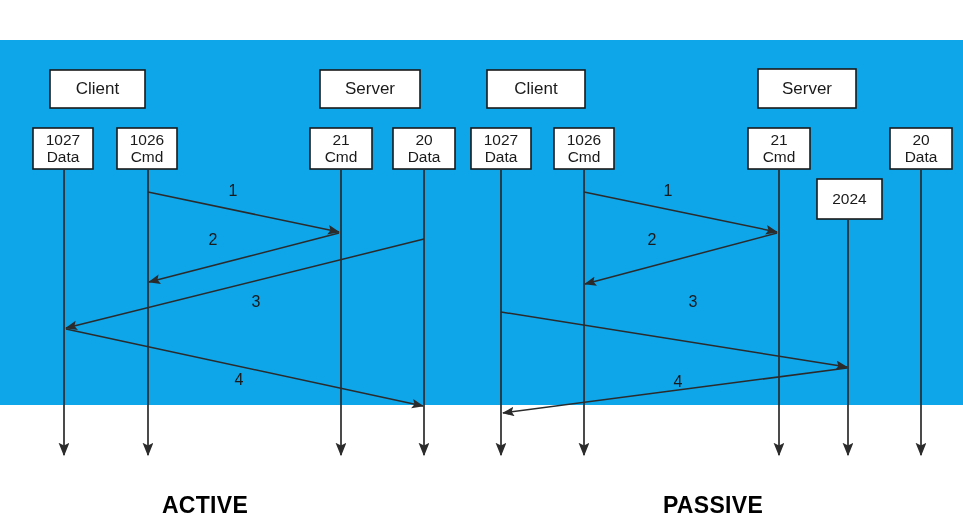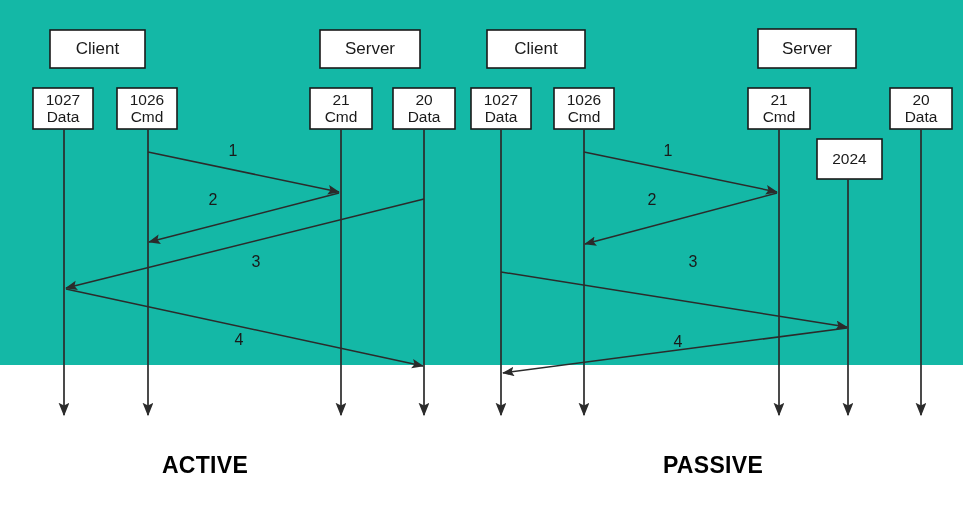--- a/index.html
+++ b/index.html
@@ -12,21 +12,22 @@
     width: 963px;
     height: 515px;
     font-family: "Liberation Sans", sans-serif;
     color: #000000;
     overflow: hidden;
   }
   #diagram-root {
     position: relative;
     width: 963px;
     height: 365px;
-    background: #14b8a6;
+    background: #0ea5e9;
+    margin-top: 40px;
   }
   svg#diagram-canvas {
     display: block;
     width: 963px;
     height: 515px;
   }
   .node-box {
     fill: #ffffff;
     stroke: #1a1a1a;
     stroke-width: 1.6;

